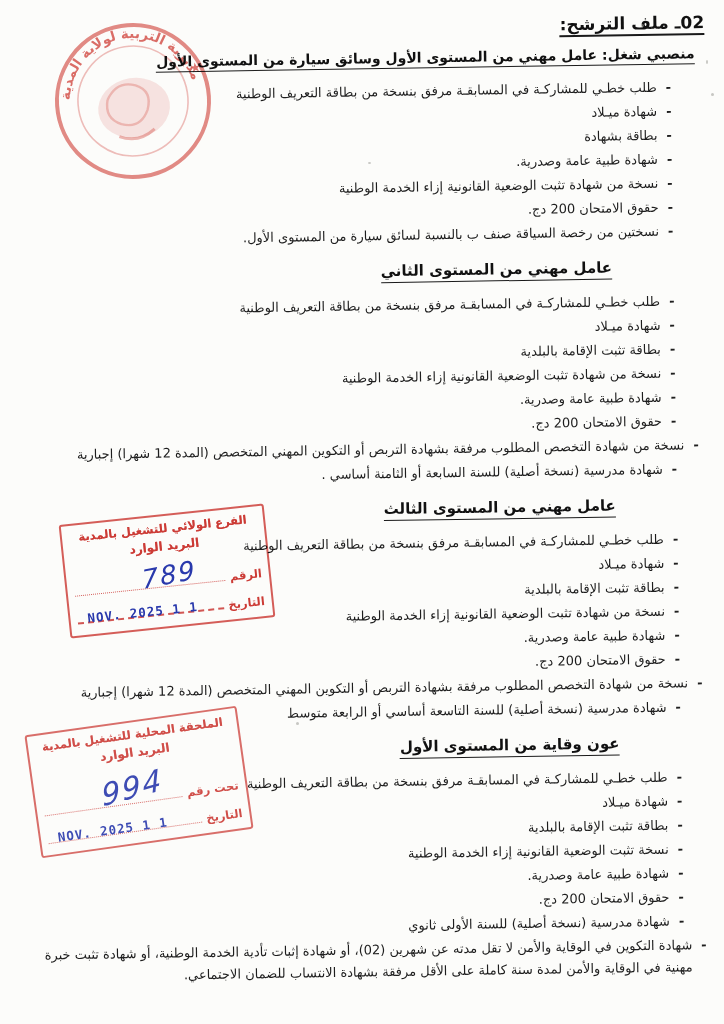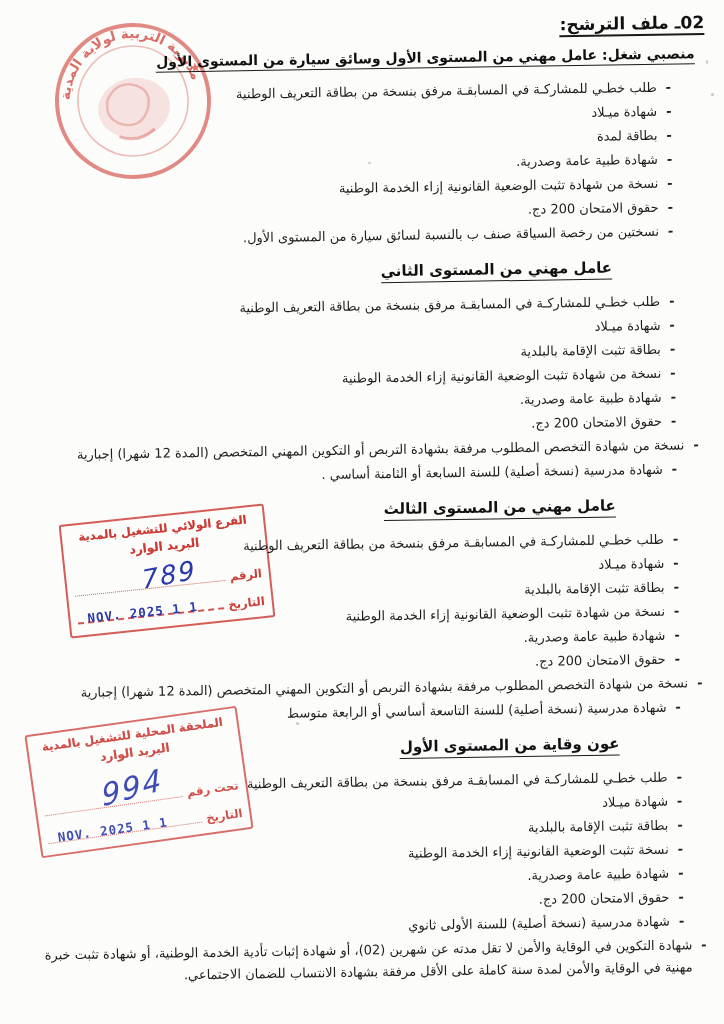--- a/index.html
+++ b/index.html
@@ -94,21 +94,21 @@
     <div class="row">
         <span class="dash">-</span>
         <span>طلب خطـي للمشاركـة في المسابقـة مرفق بنسخة من بطاقة التعريف الوطنية</span>
       </div>
     <div class="row">
         <span class="dash">-</span>
         <span>شهادة ميـلاد</span>
       </div>
     <div class="row">
         <span class="dash">-</span>
-        <span>بطاقة لمدة</span>
+        <span>بطاقة بشهادة</span>
       </div>
     <div class="row">
         <span class="dash">-</span>
         <span>شهادة طبية عامة وصدرية.</span>
       </div>
     <div class="row">
         <span class="dash">-</span>
         <span>نسخة من شهادة تثبت الوضعية القانونية إزاء الخدمة الوطنية</span>
       </div>
     <div class="row">

